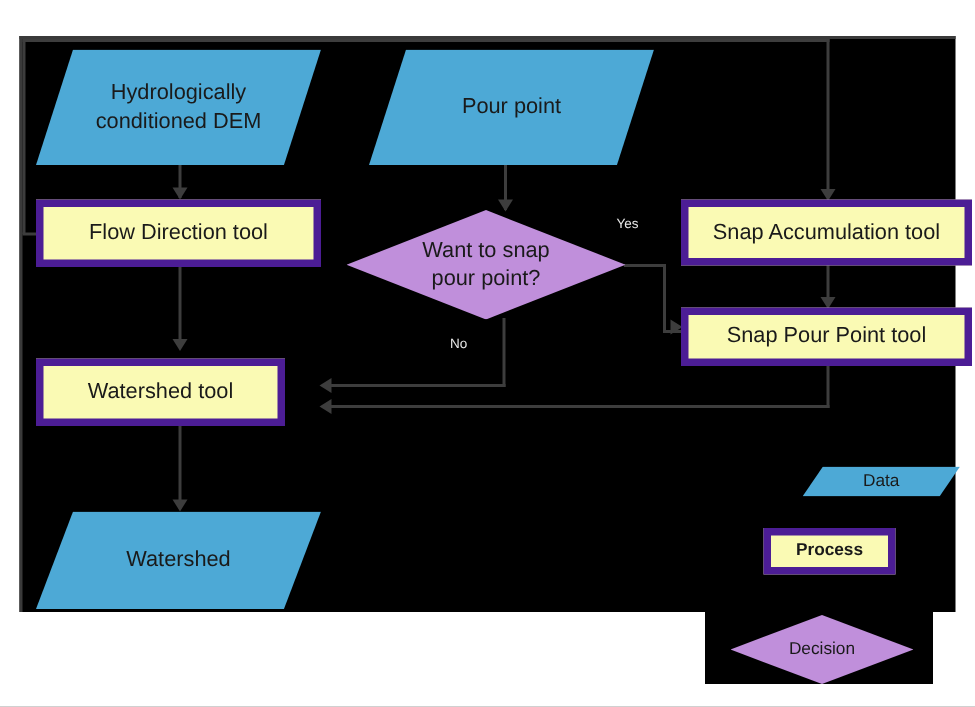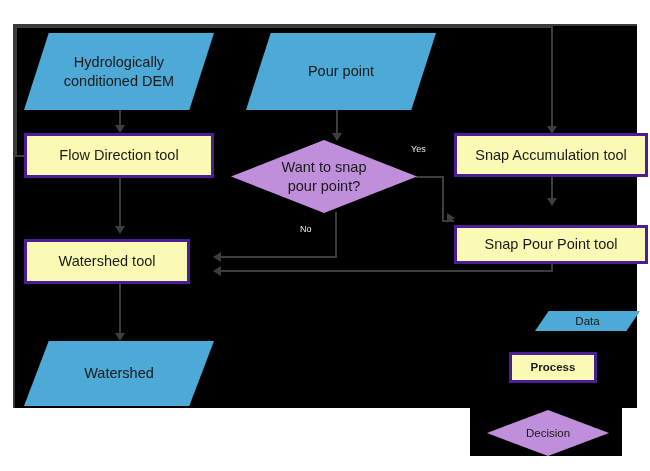--- a/index.html
+++ b/index.html
@@ -41,21 +41,21 @@
     display: flex;
     align-items: center;
     justify-content: center;
     box-sizing: border-box;
     color: #1a1a1a;
     text-align: center;
     line-height: 1.28;
   }
   .process {
     background: #fafab4;
-    border: 3px solid #4c1d95;
+    border: 5px solid #4c1d95;
     font-size: 14.5px;
   }
   .data-shape {
     background: #4da9d6;
     border: 1px solid #3e8fb8;
     font-size: 14.5px;
     
     -webkit-clip-path: polygon(13% 0, 100% 0, 87% 100%, 0 100%);
     clip-path: polygon(13% 0, 100% 0, 87% 100%, 0 100%);
     border: none;
@@ -154,21 +154,21 @@
   </div>
 
   <div class="node process" style="left:454px; top:133px; width:194px; height:44px;">
     <span>Snap Accumulation tool</span>
   </div>
 
   <div class="node decision-shape" style="left:231px; top:140px; width:186px; height:73px; padding:0 38px;">
     <span>Want to snap pour point?</span>
   </div>
 
-  <div class="node process" style="left:454px; top:205px; width:194px; height:39px;margin-top:20px;">
+  <div class="node process" style="left:454px; top:205px; width:194px; height:39px;">
     <span>Snap Pour Point tool</span>
   </div>
 
   <div class="node process" style="left:24px; top:239px; width:166px; height:45px;">
     <span>Watershed tool</span>
   </div>
 
   <div class="node data-shape" style="left:24px; top:341px; width:190px; height:65px; padding:0 22px;">
     <span>Watershed</span>
   </div>

